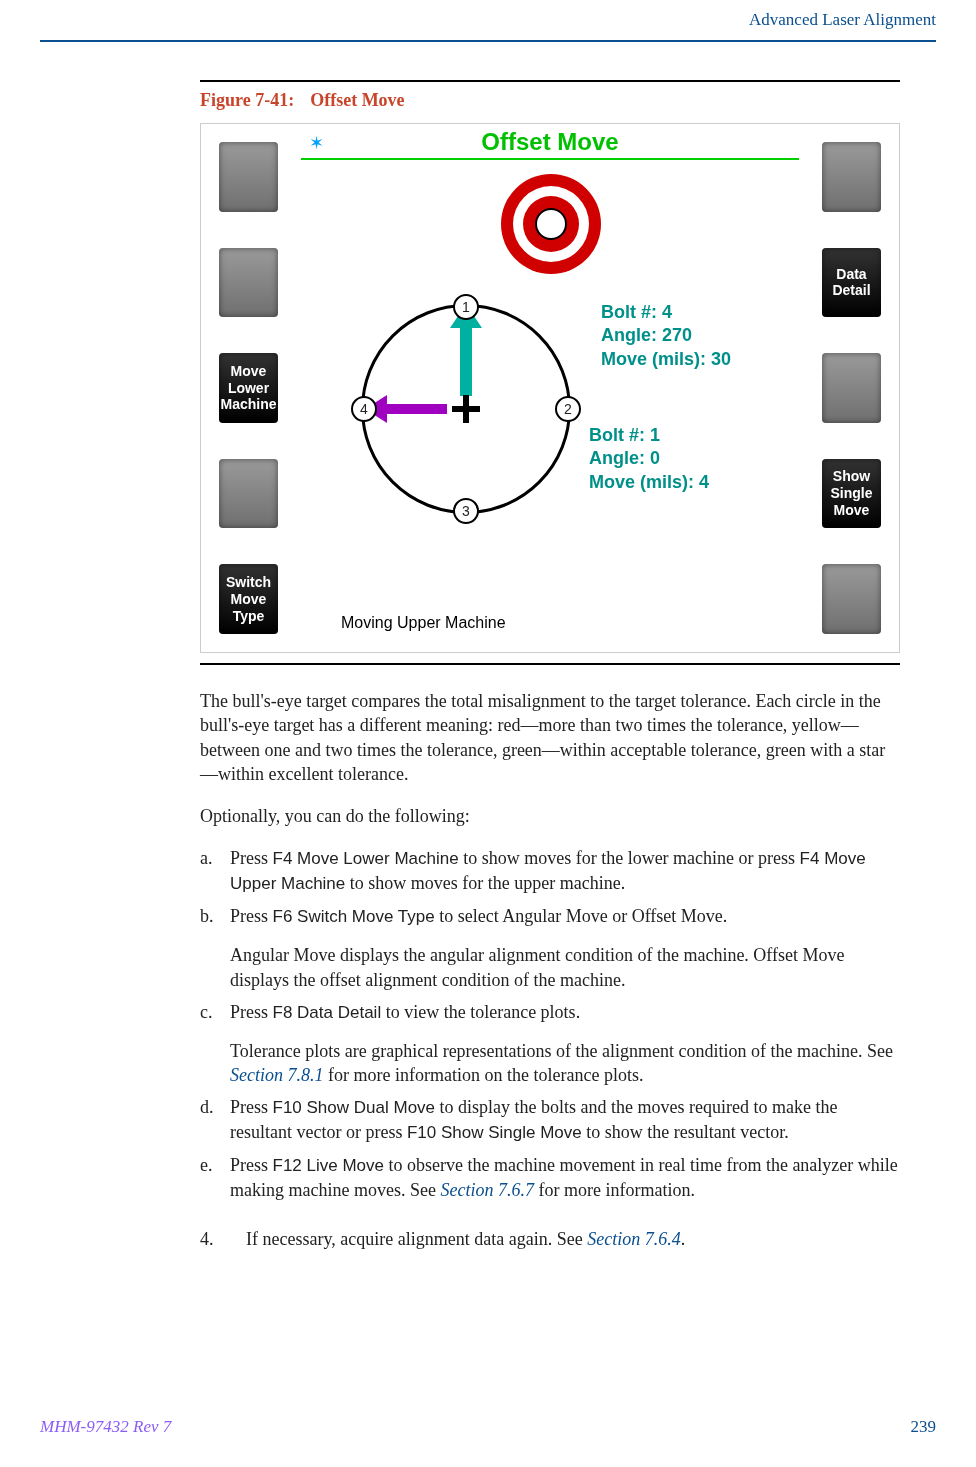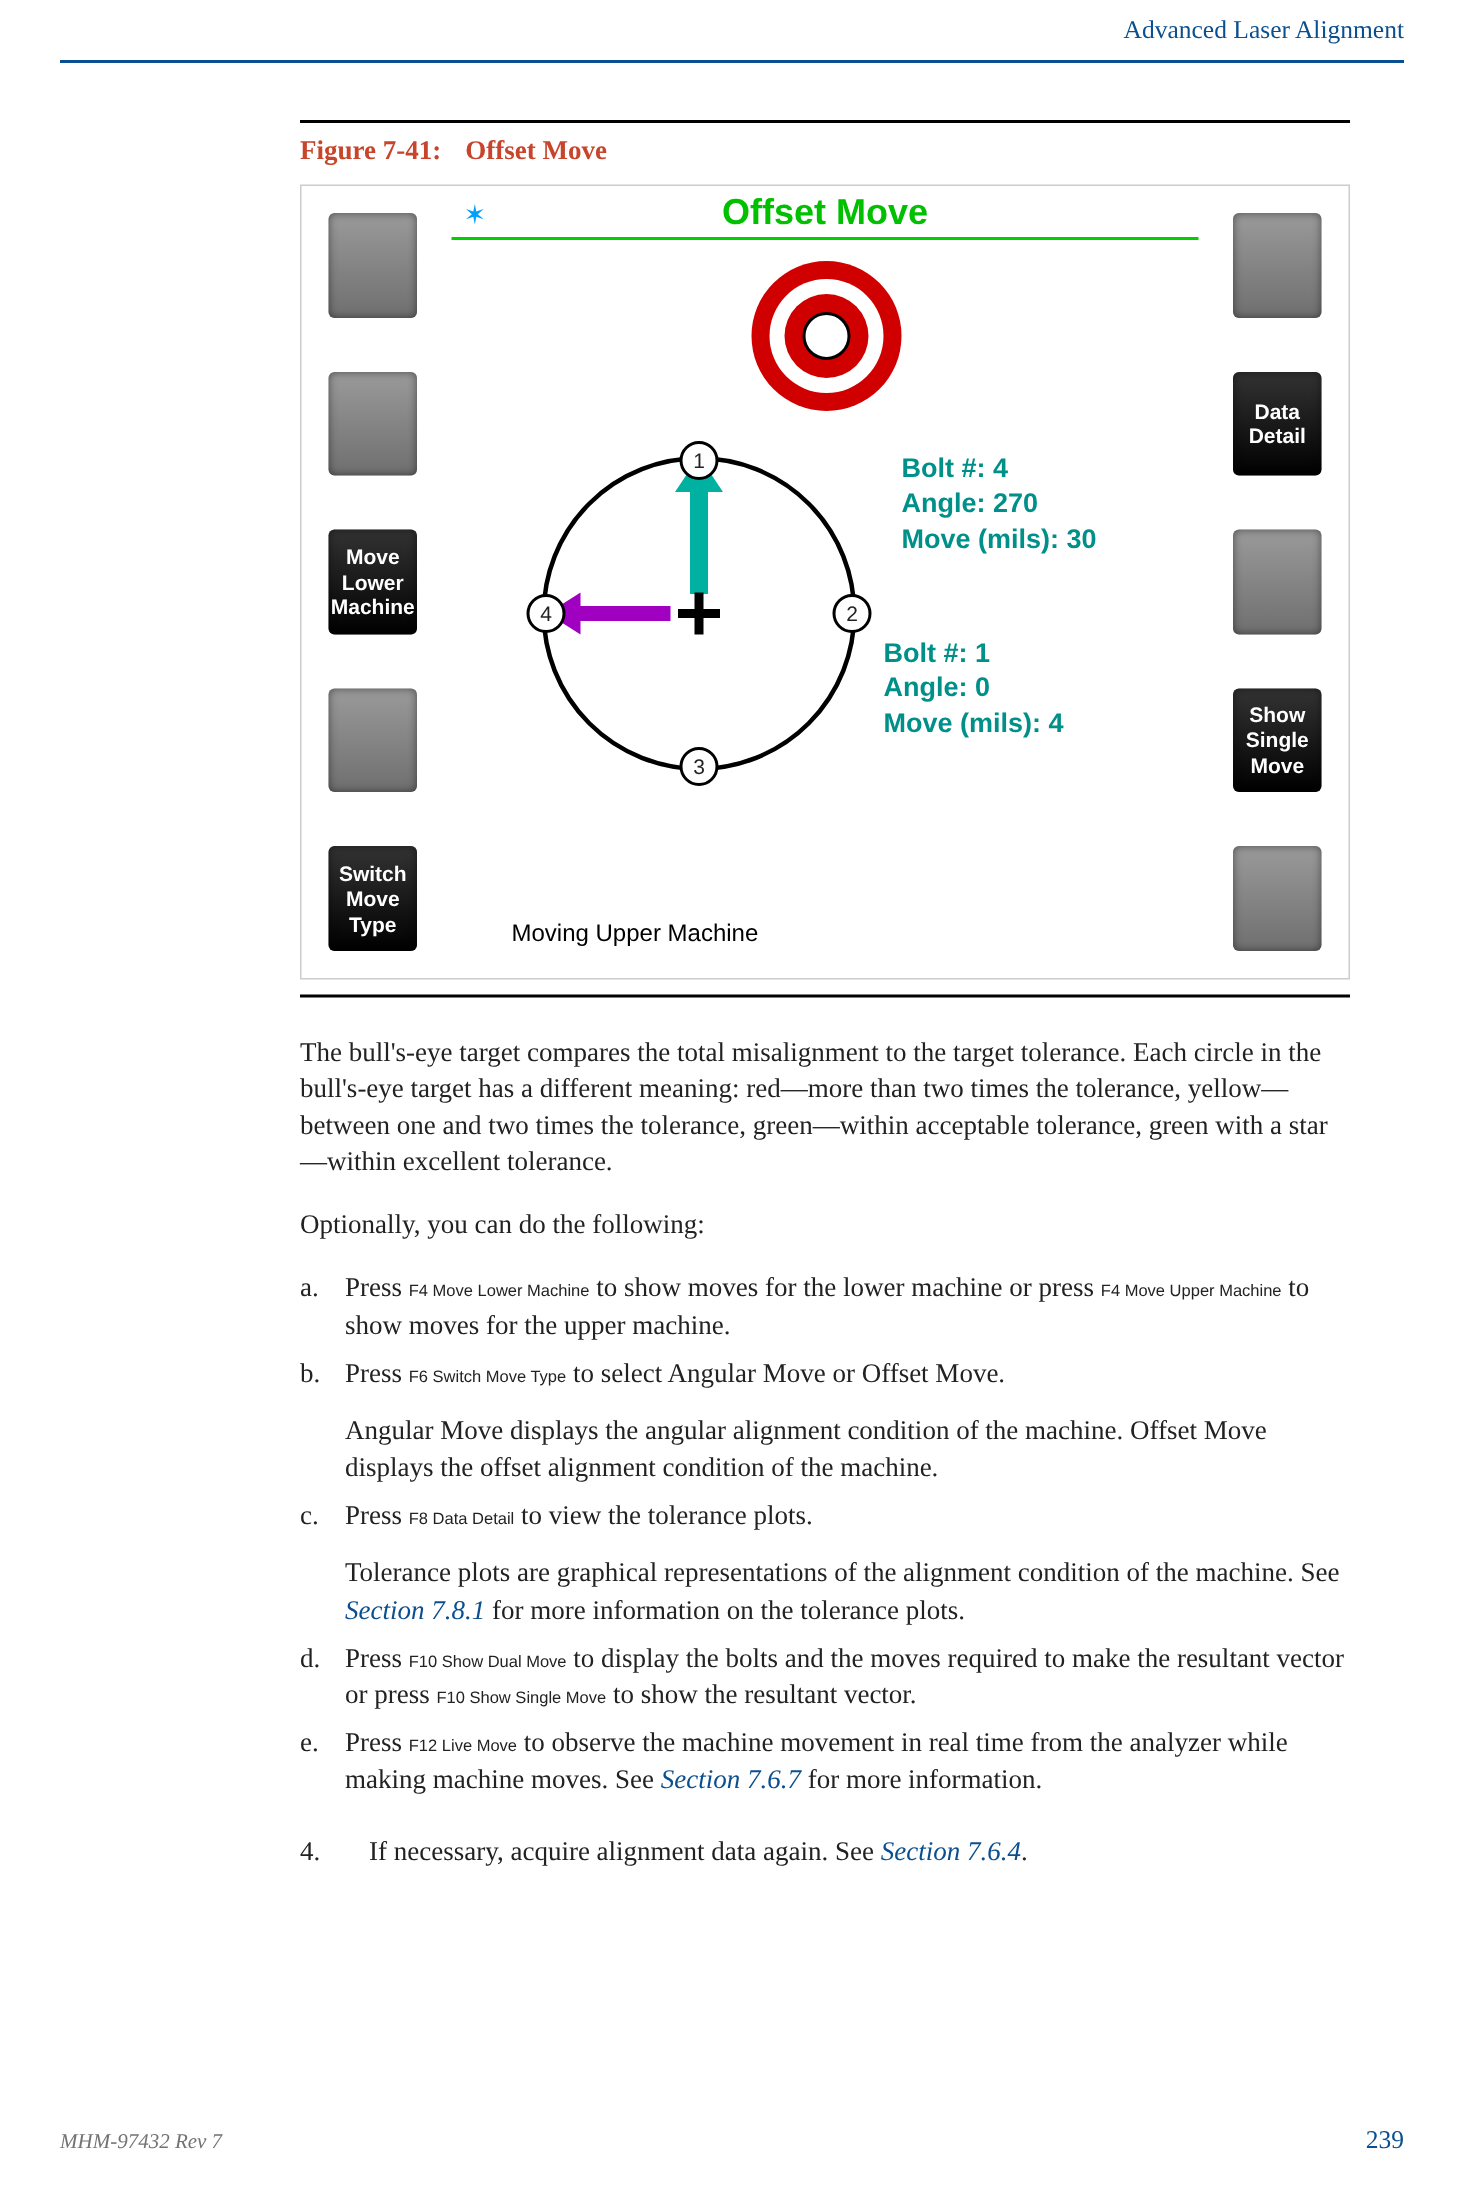--- a/index.html
+++ b/index.html
@@ -209,34 +209,34 @@
   }
   .sub-list > li {
     display: flex;
     margin-bottom: 8px;
   }
   .sub-label {
     width: 30px; flex: none;
   }
   .sub-body { flex:1; }
   .sub-body p { margin-top: 14px; }
-  .ui-label { font-family: Arial, Helvetica, sans-serif; font-size: 11px; }
+  .ui-label { font-family: Arial, Helvetica, sans-serif; font-size: 17px; }
   .link { color: #0a4f8f; font-style: italic; }
   .step-row {
     display:flex;
     font-size: 18px;
     line-height:1.35;
     margin-top: 24px;
   }
   .step-num { width: 46px; flex:none; }
   .footer-left {
     position:absolute;
     left: 40px; bottom: 30px;
-    color: #737373; font-style: italic;
-    font-size: 14px;
+    color: #8b5cf6; font-style: italic;
+    font-size: 17px;
   }
   .footer-right {
     position:absolute;
     right: 40px; bottom: 30px;
     color: #0a4f8f;
     font-size: 17px;
   }
 </style>
 </head>
 <body>

